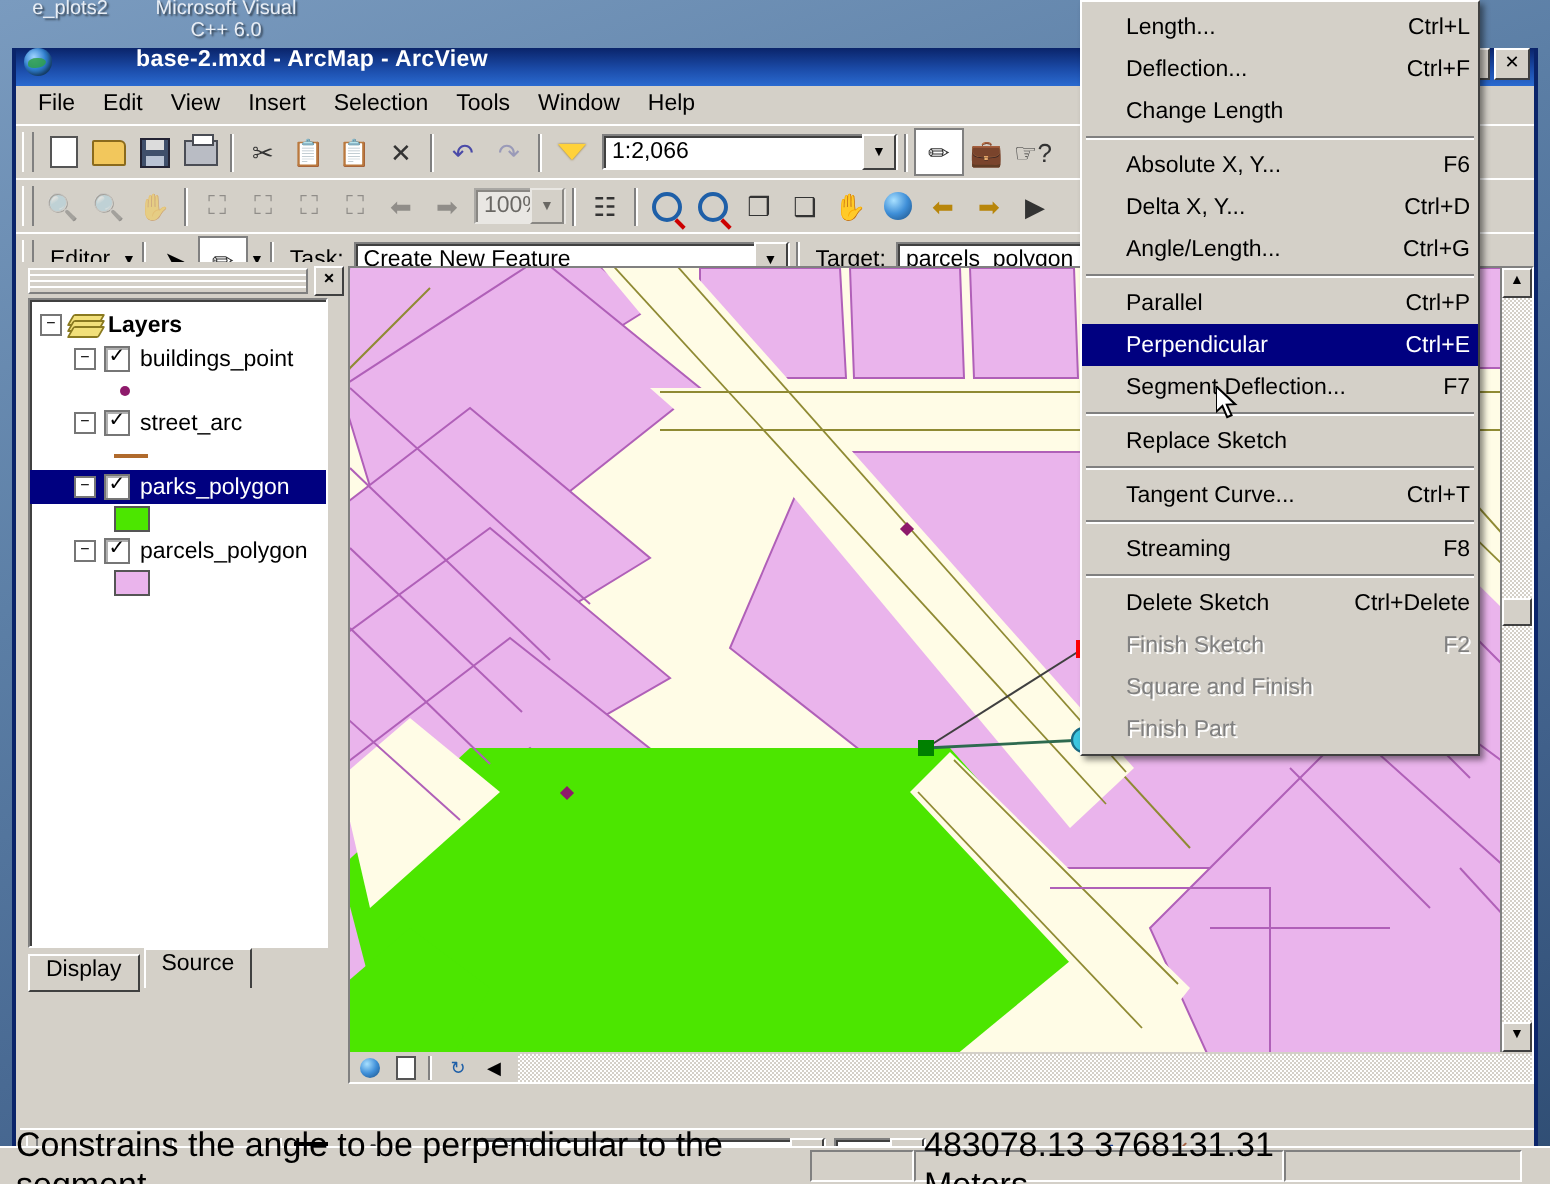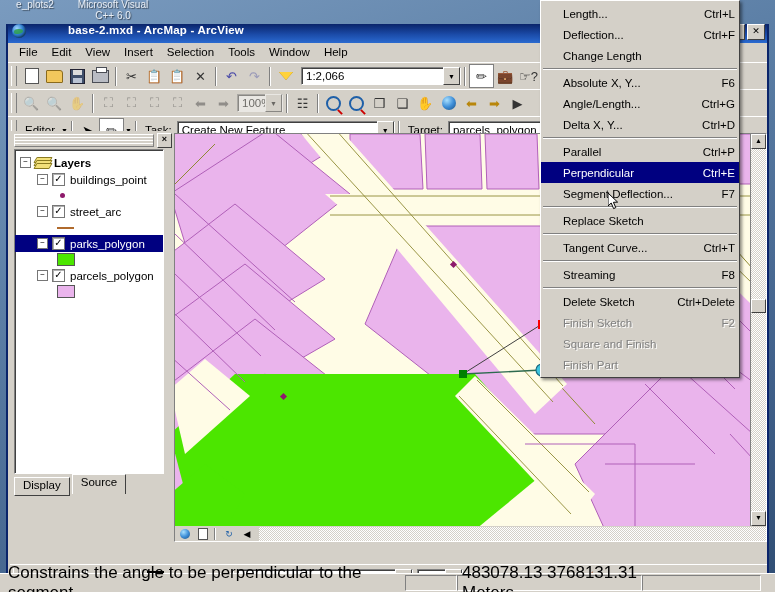--- a/index.html
+++ b/index.html
@@ -188,21 +188,21 @@
     <span class="tbbtn">📋</span>
     <span class="tbbtn">📋</span>
     <span class="tbbtn">✕</span>
     <span class="tbsep"></span>
     <span class="tbbtn" style="color:#4a4aa8;">↶</span>
     <span class="tbbtn" style="color:#9a9ab8;">↷</span>
     <span class="tbsep"></span>
     <span class="tbbtn">
         <span class="ydia"></span>
       </span>
-    <span class="combo" style="width:160px;margin-left:4px;">
+    <span class="combo" style="width:148px;margin-left:4px;">
       <span class="txt">1:2,066</span>
       <span class="arw">▼</span>
     </span>
     <span class="tbsep"></span>
     <span class="tbbtn" style="border:1px solid #808080;background:#fff;">✏</span>
     <span class="tbbtn">💼</span>
     <span class="tbbtn">☞?</span>
   </div>
 
   <div class="tbrow">
@@ -504,26 +504,26 @@
   <div class="ctxitem">
     <span>Change Length</span>
     <span class="acc"></span>
   </div>
   <div class="ctxsep"></div>
   <div class="ctxitem">
     <span>Absolute X, Y...</span>
     <span class="acc">F6</span>
   </div>
   <div class="ctxitem">
+    <span>Delta X, Y...</span>
+    <span class="acc">Ctrl+D</span>
+  </div>
+  <div class="ctxitem">
     <span>Angle/Length...</span>
     <span class="acc">Ctrl+G</span>
-  </div>
-  <div class="ctxitem">
-    <span>Delta X, Y...</span>
-    <span class="acc">Ctrl+D</span>
   </div>
   <div class="ctxsep"></div>
   <div class="ctxitem">
     <span>Parallel</span>
     <span class="acc">Ctrl+P</span>
   </div>
   <div class="ctxitem hl">
     <span>Perpendicular</span>
     <span class="acc">Ctrl+E</span>
   </div>

